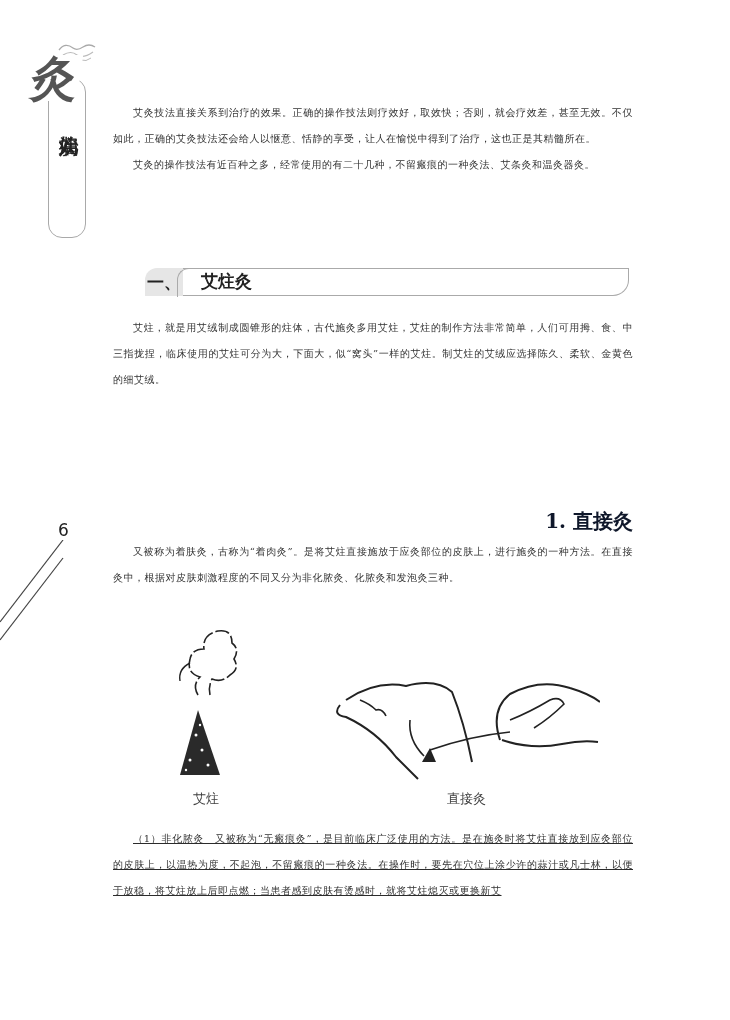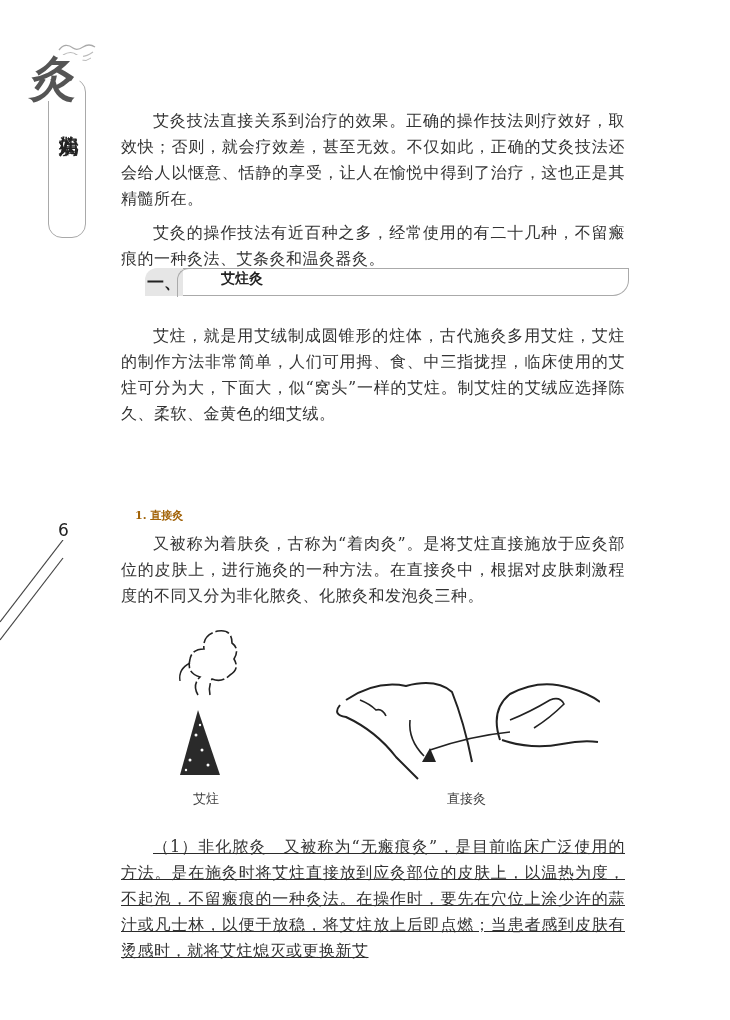--- a/index.html
+++ b/index.html
@@ -23,21 +23,21 @@
     writing-mode: vertical-rl; letter-spacing: 0px;
   }
   .cloud { position: absolute; left: 55px; top: 38px; }
   .page-number {
     position: absolute; left: 58px; top: 520px; font-size: 17px; color: #222;
     font-family: "DejaVu Sans", sans-serif;
   }
   .slash { position: absolute; left: 0; top: 540px; }
   .content { position: absolute; left: 113px; top: 0; width: 520px; }
   p.para {
-    margin: 8px; font-size: 16px; line-height: 26px; text-indent: 2em;
+    margin: 0; font-size: 10px; line-height: 26px; text-indent: 2em;
     text-align: justify; color: #333; letter-spacing: 0.5px;
   }
   .section-heading {
     position: absolute; left: 145px; top: 268px; width: 485px; height: 28px;
   }
   .heading-num {
     position: absolute; left: 0; top: 0; height: 28px; width: 40px;
     background: #e6e6e6; border-radius: 12px 0 0 0;
     font-family: "DejaVu Sans", sans-serif; font-weight: bold; font-size: 17px;
     line-height: 28px; padding-left: 2px; color: #222;
@@ -47,25 +47,25 @@
     border: 1.5px solid #aaa; border-radius: 0 0 16px 0; border-left: none;
     background: #fff;
   }
   .heading-curve {
     position: absolute; left: 32px; top: 0; width: 12px; height: 28px;
     border-left: 1.5px solid #aaa; border-top: 1.5px solid #aaa;
     border-radius: 12px 0 0 0;
   }
   .heading-text {
     position: absolute; left: 56px; top: 2px; font-family: "DejaVu Sans", sans-serif;
-    font-weight: bold; font-size: 14px; color: #222; margin-left: 20px;
+    font-weight: bold; font-size: 17px; color: #222;
   }
   .sub-heading {
-    font-size: 11px; font-weight: bold; color: #a16207; margin: 0 0 4px 0;
-    padding-left: 2em; font-family: "DejaVu Serif", serif;
+    font-size: 20px; font-weight: bold; color: #0f172a; margin: 0 0 4px 0;
+    padding-left: 2em; font-family: "DejaVu Serif", serif; text-align: right;
   }
   .figure { position: absolute; }
   .caption { position: absolute; font-size: 13px; color: #404040; }
 </style>
 </head>
 <body>
 
 <svg class="cloud" width="45" height="25" viewBox="0 0 45 25">
   <path d="M4 12 q6 -8 14 -2 q4 3 10 -1 q6 -4 12 0" fill="none" stroke="#aaa" stroke-width="1.3"></path>
   <path d="M8 17 q8 -5 14 0 q6 4 16 -3" fill="none" stroke="#bbb" stroke-width="1.2"></path>

